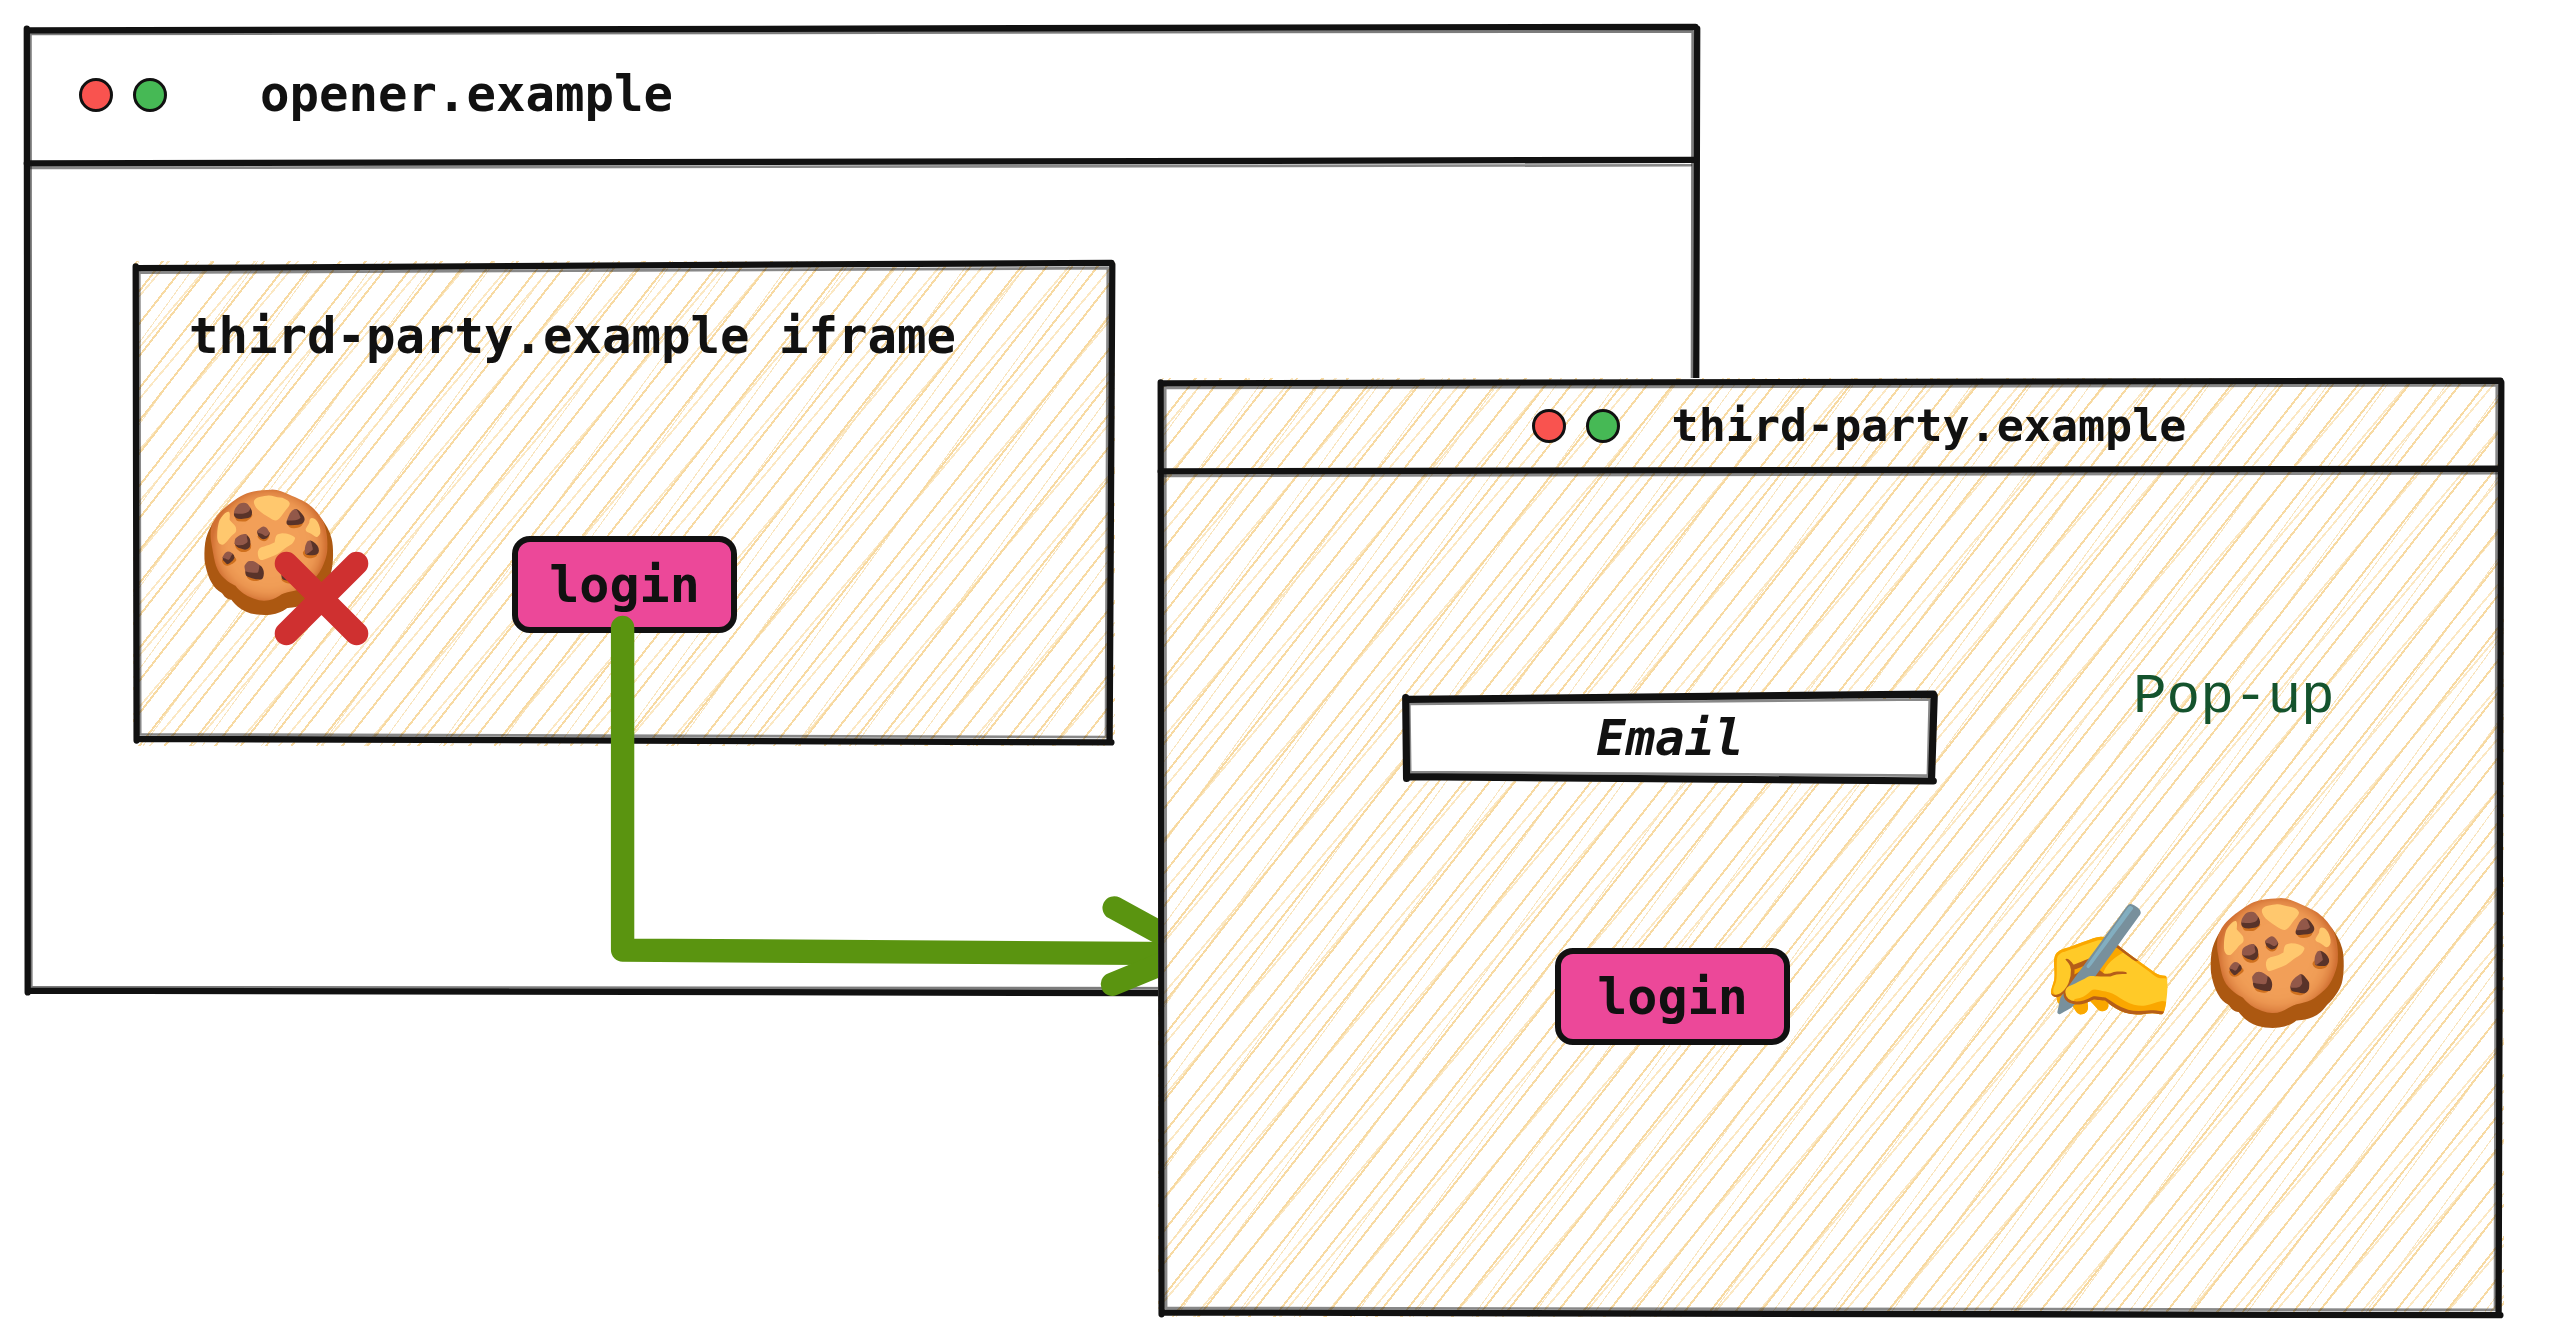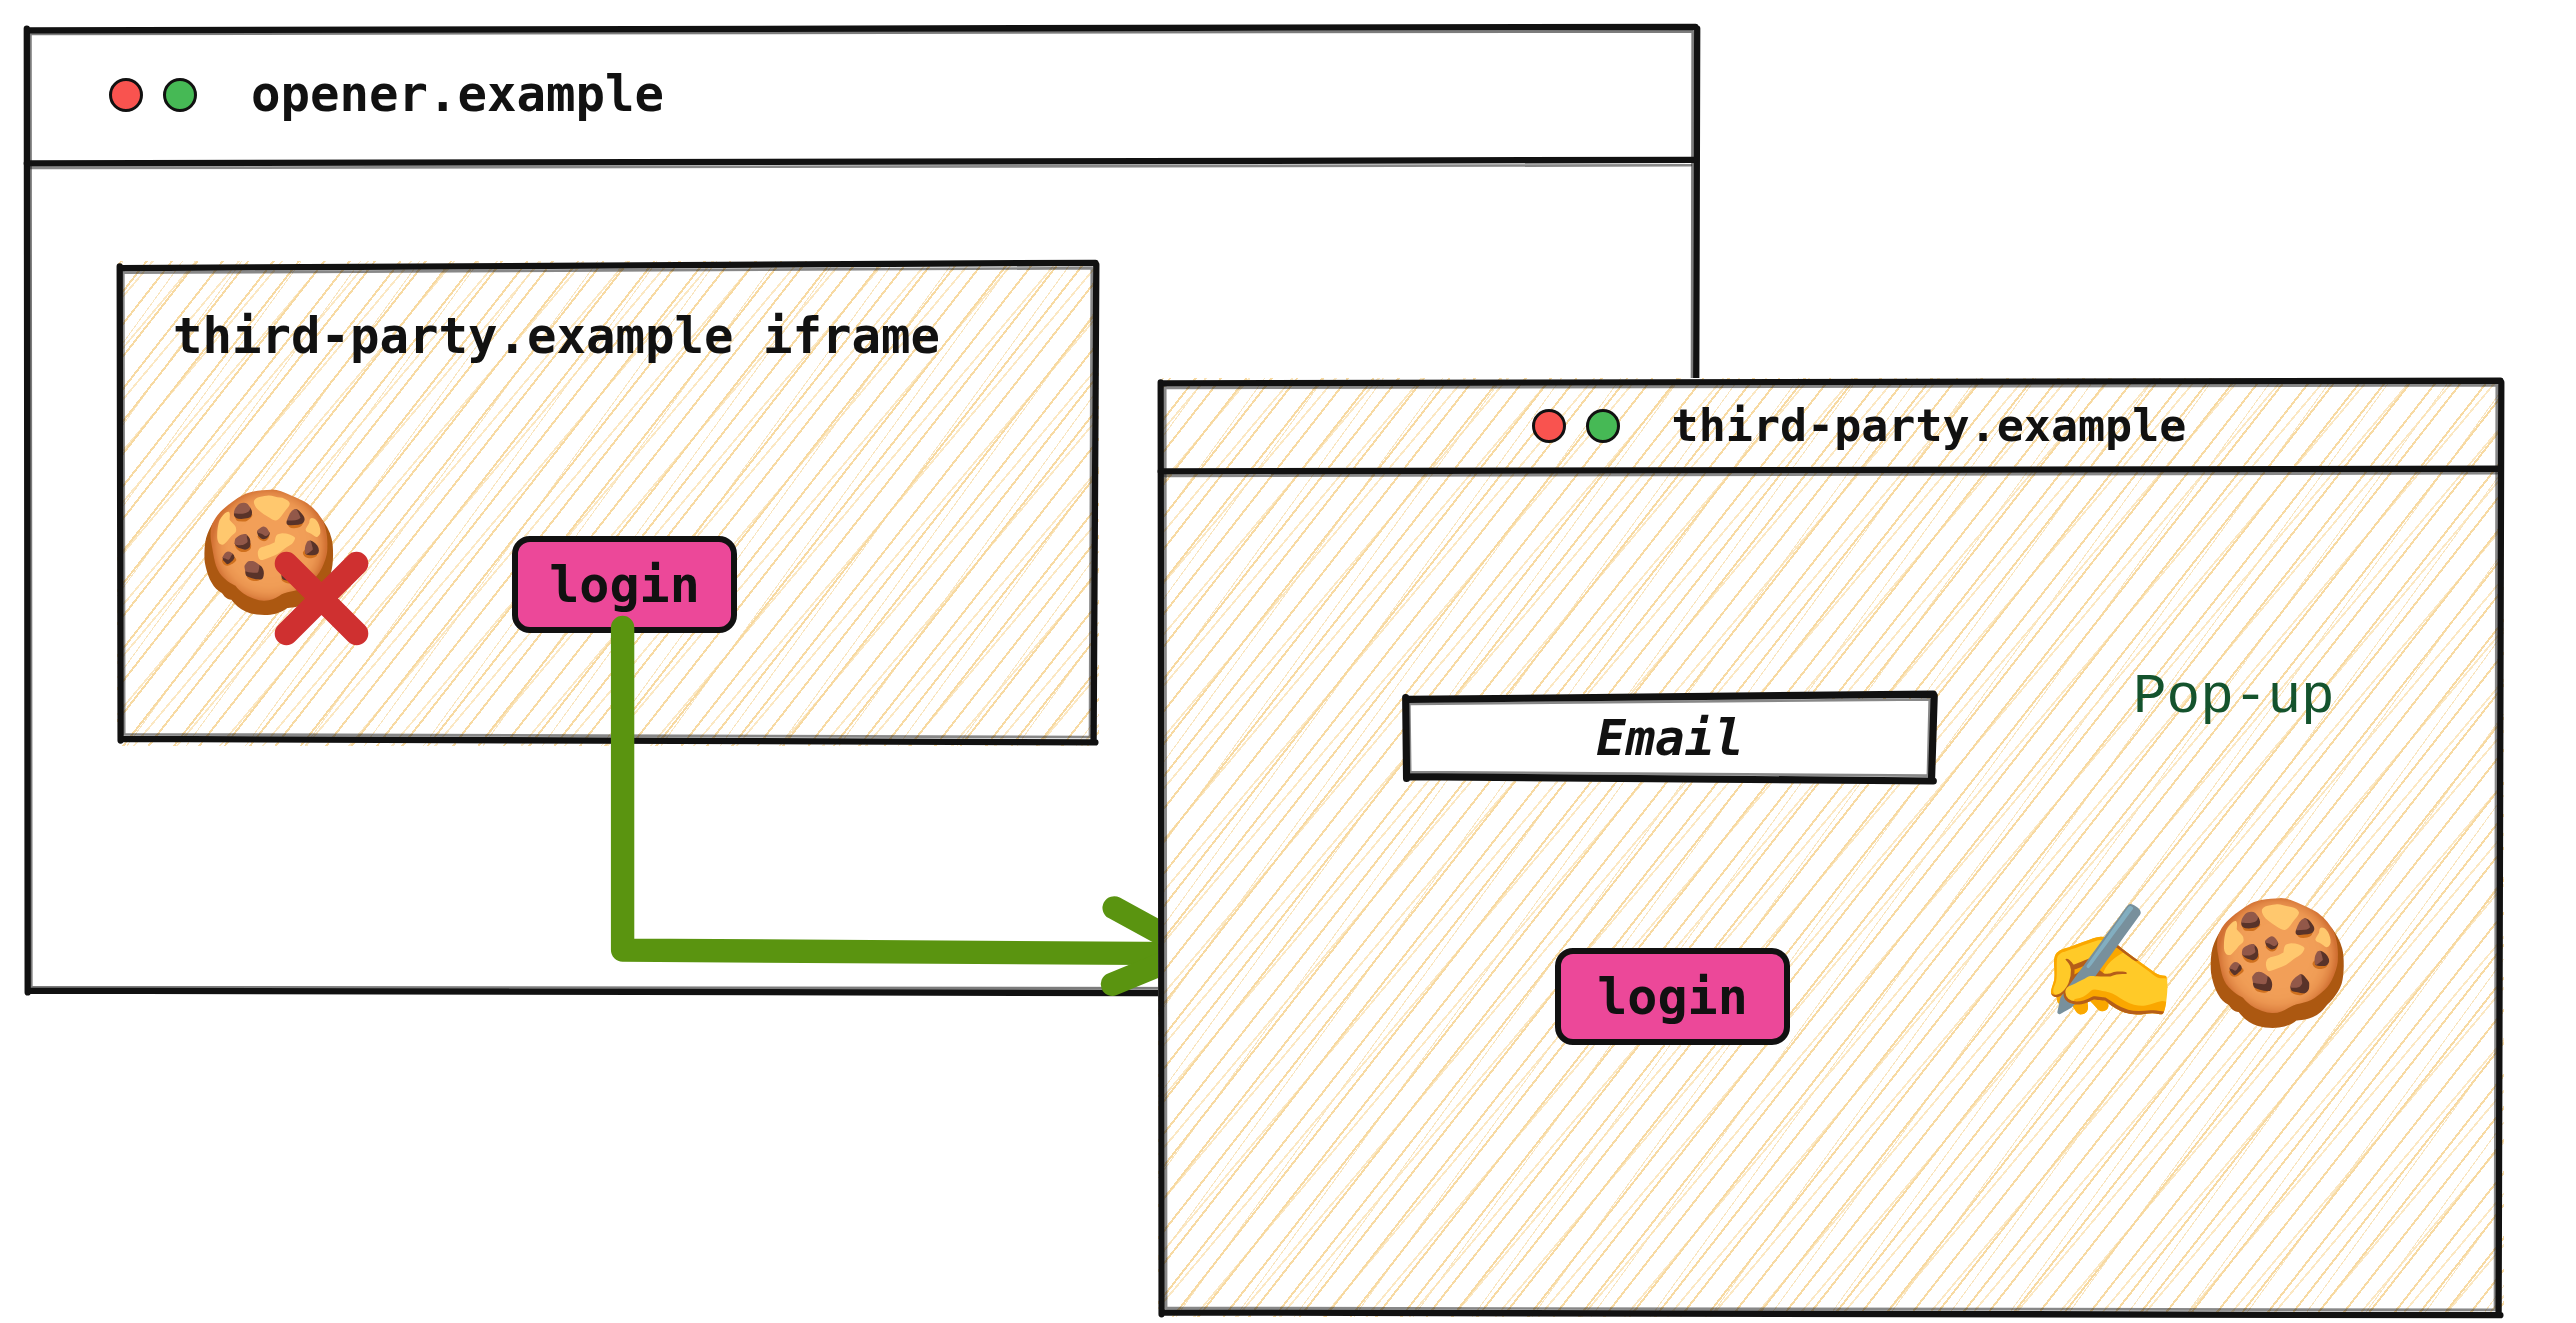--- a/index.html
+++ b/index.html
@@ -101,21 +101,22 @@
   
   #opener-window {
     left: 25px;
     top: 25px;
     width: 1674px;
     height: 971px;
     background: #ffffff;
   }
   #opener-window .titlebar {
     height: 139px;
-    padding-left: 84px;
+    padding-left: 54px;
+    gap: 39px;
   }
   #opener-window .win-title {
     font-size: 49px;
     margin-left: 54px;
   }
 
   
   #popup-window {
     left: 1158px;
     top: 378px;
@@ -128,21 +129,21 @@
     justify-content: center;
   }
   #popup-window .win-title {
     font-size: 45px;
     margin-left: 52px;
   }
 
   
   #iframe-box {
     position: absolute;
-    left: 117px;
+    left: 133px;
     top: 261px;
     width: 982px;
     height: 485px;
   }
   #iframe-label {
     position: absolute;
     left: 56px;
     top: 47px;
     font-family: "DejaVu Sans Mono", "Liberation Mono", monospace;
     font-size: 49px;

